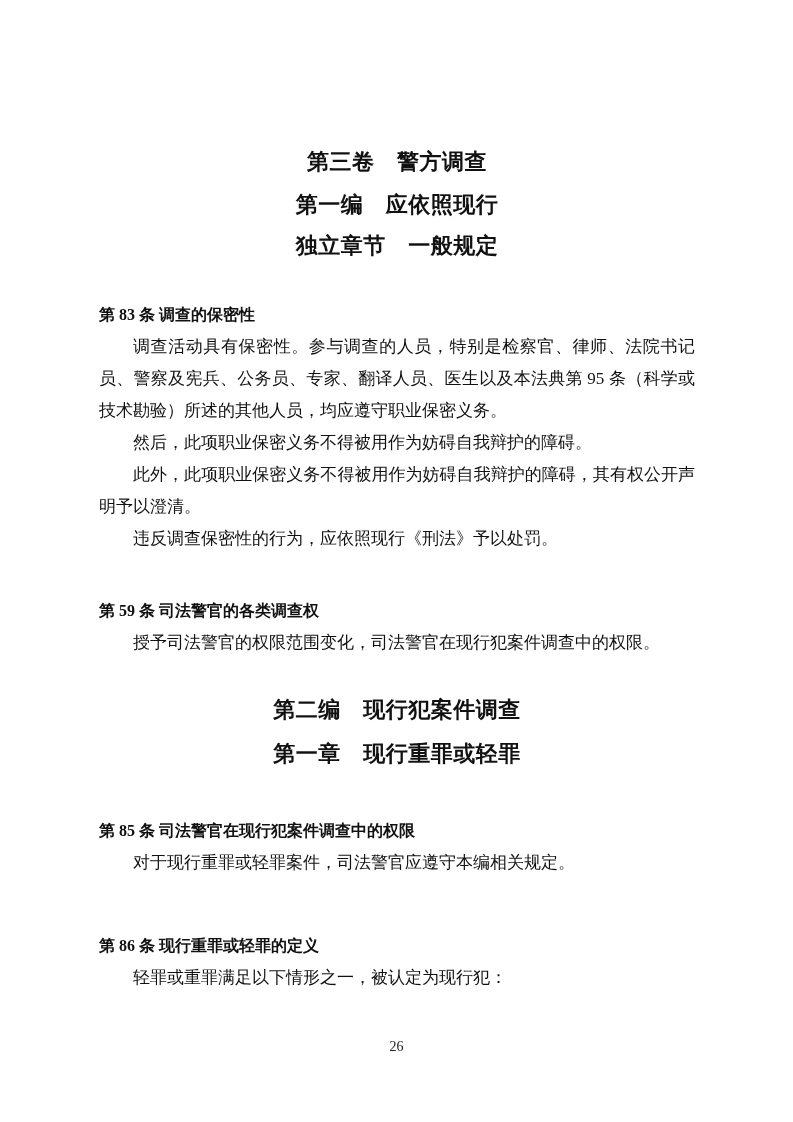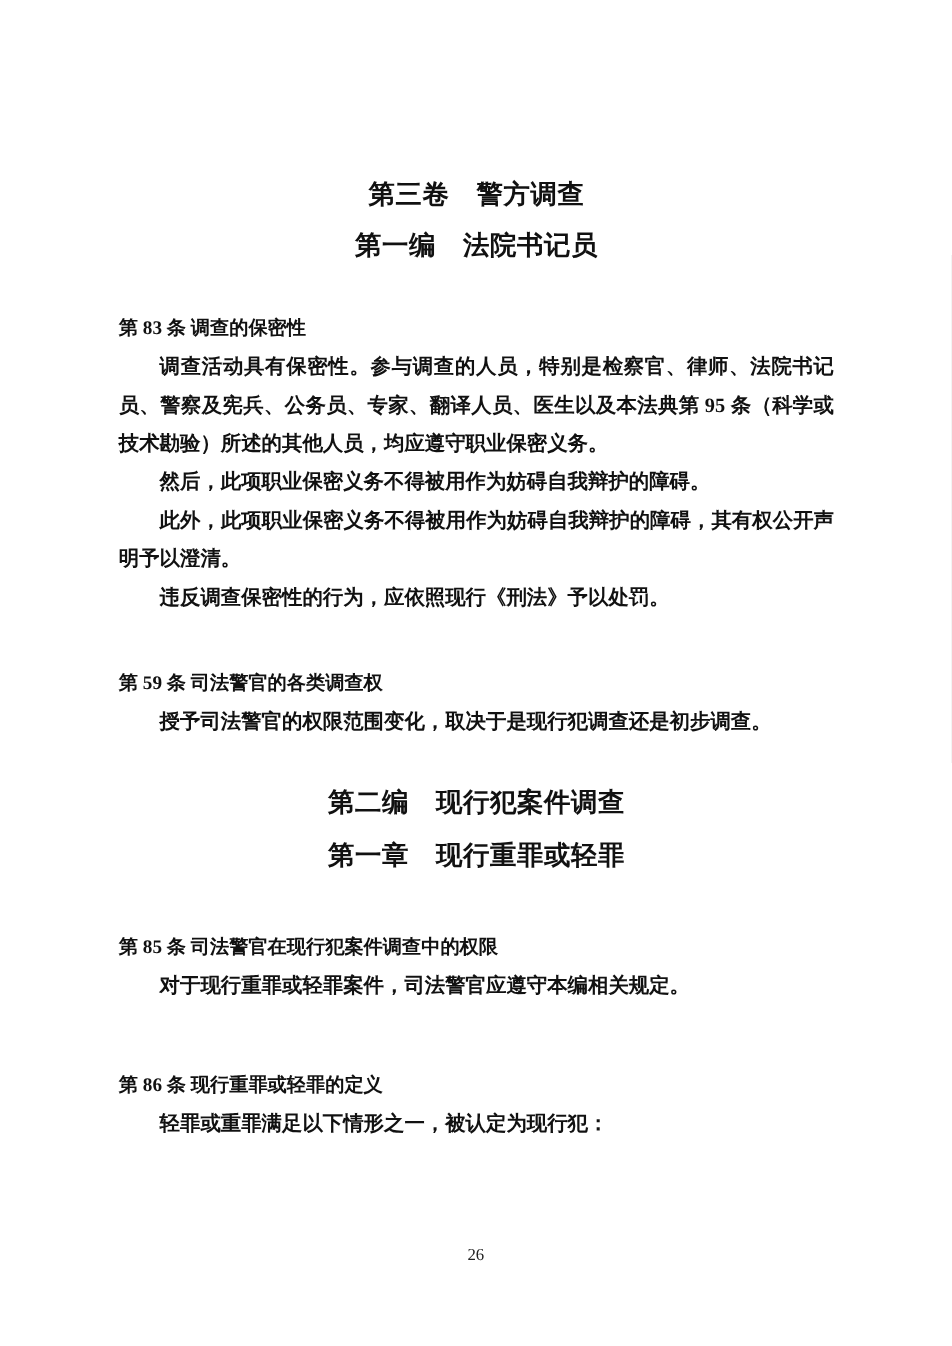--- a/index.html
+++ b/index.html
@@ -42,54 +42,54 @@
     line-height: 32px;
     text-align: left;
   }
   .article p {
     margin: 0;
     font-size: 17px;
     line-height: 32px;
     text-indent: 2em;
     text-align: justify;
     word-break: break-all;
-    font-weight: bold;
   }
   .page-number {
     position: absolute;
     left: 0;
     right: 0;
     top: 1038px;
     text-align: center;
     font-size: 14px;
     line-height: 18px;
     color: #222222;
   }
 </style>
 </head>
 <body>
 
 <div class="page">
 
   <h1 class="center-title book-title">第三卷　警方调查</h1>
 
-  <h2 class="center-title part1-title">第一编　法院书记员</h2>
+  <h2 class="center-title part1-title">第一编　应依照现行</h2>
 
+  <h2 class="center-title chapter1-title">独立章节　一般规定</h2>
 
   <section class="article article-83">
     <h3 class="article-heading">第 83 条 调查的保密性</h3>
     <p>调查活动具有保密性。参与调查的人员，特别是检察官、律师、法院书记员、警察及宪兵、公务员、专家、翻译人员、医生以及本法典第 95 条（科学或技术勘验）所述的其他人员，均应遵守职业保密义务。</p>
     <p>然后，此项职业保密义务不得被用作为妨碍自我辩护的障碍。</p>
     <p>此外，此项职业保密义务不得被用作为妨碍自我辩护的障碍，其有权公开声明予以澄清。</p>
     <p>违反调查保密性的行为，应依照现行《刑法》予以处罚。</p>
   </section>
 
   <section class="article article-84">
     <h3 class="article-heading">第 59 条 司法警官的各类调查权</h3>
-    <p>授予司法警官的权限范围变化，取决于是现行犯调查还是初步调查。</p>
+    <p>授予司法警官的权限范围变化，司法警官在现行犯案件调查中的权限。</p>
   </section>
 
   <h2 class="center-title part2-title">第二编　现行犯案件调查</h2>
 
   <h2 class="center-title chapter2-title">第一章　现行重罪或轻罪</h2>
 
   <section class="article article-85">
     <h3 class="article-heading">第 85 条 司法警官在现行犯案件调查中的权限</h3>
     <p>对于现行重罪或轻罪案件，司法警官应遵守本编相关规定。</p>
   </section>

